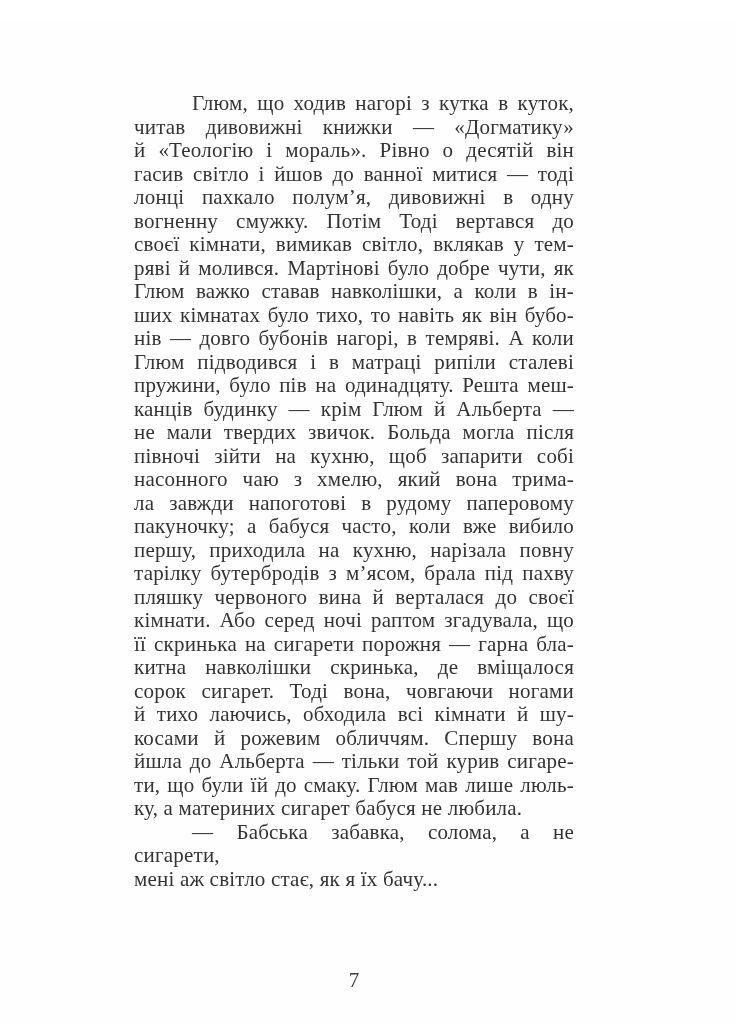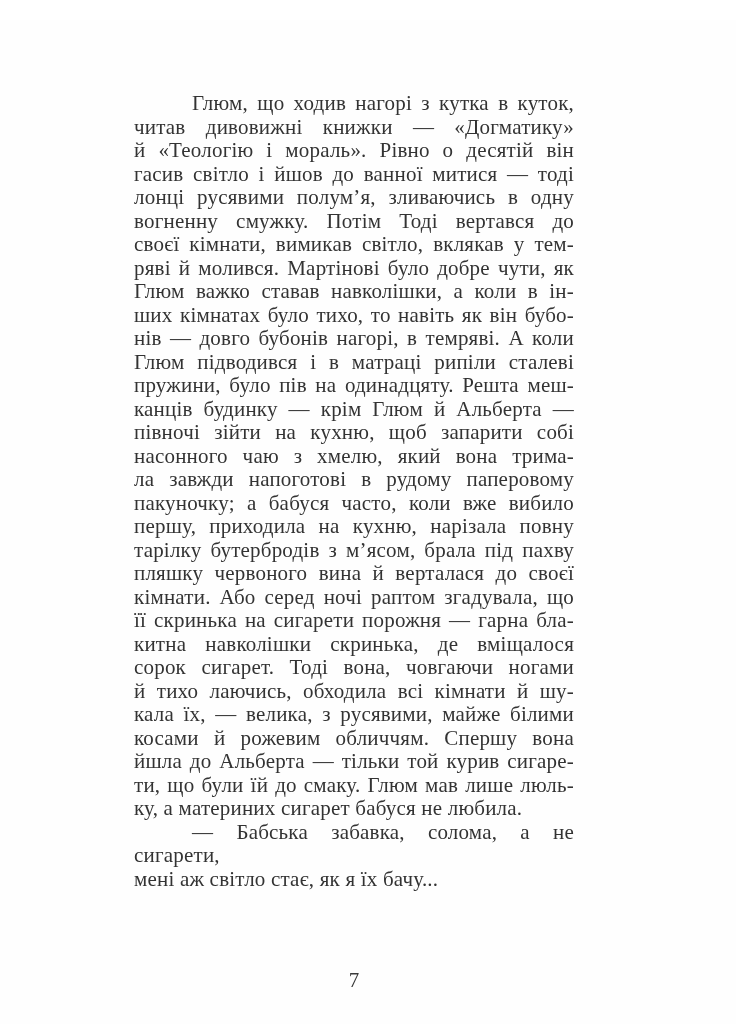--- a/index.html
+++ b/index.html
@@ -50,43 +50,43 @@
 </style>
 </head>
 <body>
 
 <div class="book-page">
   <div class="text-block">
     <div class="line indent">Глюм, що ходив нагорі з кутка в куток,</div>
     <div class="line">читав дивовижні книжки — «Догматику»</div>
     <div class="line">й «Теологію і мораль». Рівно о десятій він</div>
     <div class="line">гасив світло і йшов до ванної митися — тоді</div>
-    <div class="line">лонці русявими полум’я, зливаючись в одну</div>
+    <div class="line">лонці пахкало полум’я, дивовижні в одну</div>
     <div class="line">вогненну смужку. Потім Тоді вертався до</div>
     <div class="line">своєї кімнати, вимикав світло, вклякав у тем-</div>
     <div class="line">ряві й молився. Мартінові було добре чути, як</div>
     <div class="line">Глюм важко ставав навколішки, а коли в ін-</div>
     <div class="line">ших кімнатах було тихо, то навіть як він бубо-</div>
     <div class="line">нів — довго бубонів нагорі, в темряві. А коли</div>
     <div class="line">Глюм підводився і в матраці рипіли сталеві</div>
     <div class="line">пружини, було пів на одинадцяту. Решта меш-</div>
     <div class="line">канців будинку — крім Глюм й Альберта —</div>
+    <div class="line">не мали твердих звичок. Больда могла після</div>
     <div class="line">півночі зійти на кухню, щоб запарити собі</div>
     <div class="line">насонного чаю з хмелю, який вона трима-</div>
     <div class="line">ла завжди напоготові в рудому паперовому</div>
     <div class="line">пакуночку; а бабуся часто, коли вже вибило</div>
     <div class="line">першу, приходила на кухню, нарізала повну</div>
     <div class="line">тарілку бутербродів з м’ясом, брала під пахву</div>
     <div class="line">пляшку червоного вина й верталася до своєї</div>
     <div class="line">кімнати. Або серед ночі раптом згадувала, що</div>
     <div class="line">її скринька на сигарети порожня — гарна бла-</div>
     <div class="line">китна навколішки скринька, де вміщалося</div>
     <div class="line">сорок сигарет. Тоді вона, човгаючи ногами</div>
     <div class="line">й тихо лаючись, обходила всі кімнати й шу-</div>
-    <div class="line">кала їх, — велика, з русявими, майже білими</div>
     <div class="line">косами й рожевим обличчям. Спершу вона</div>
     <div class="line">йшла до Альберта — тільки той курив сигаре-</div>
     <div class="line">ти, що були їй до смаку. Глюм мав лише люль-</div>
     <div class="line para-end">ку, а материних сигарет бабуся не любила.</div>
     <div class="line indent">— Бабська забавка, солома, а не сигарети,</div>
     <div class="line para-end">мені аж світло стає, як я їх бачу...</div>
   </div>
   <div class="page-number">7</div>
 </div>
 

